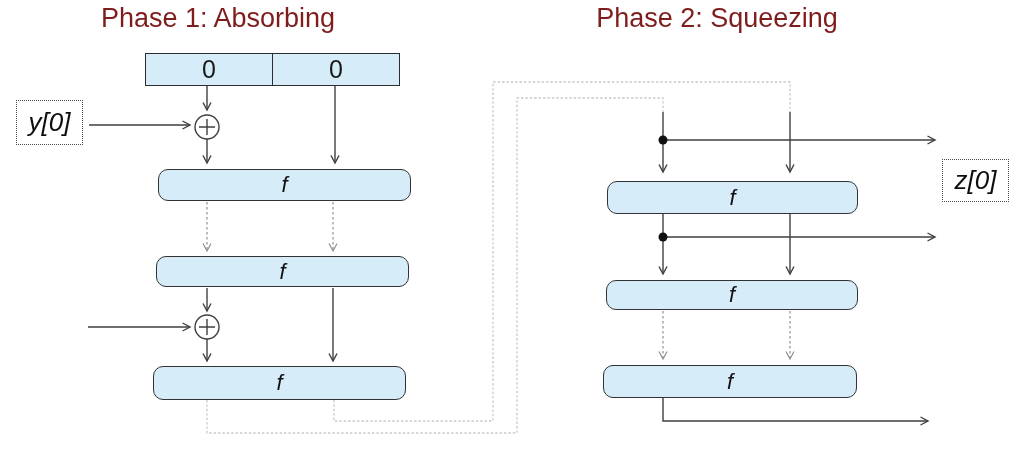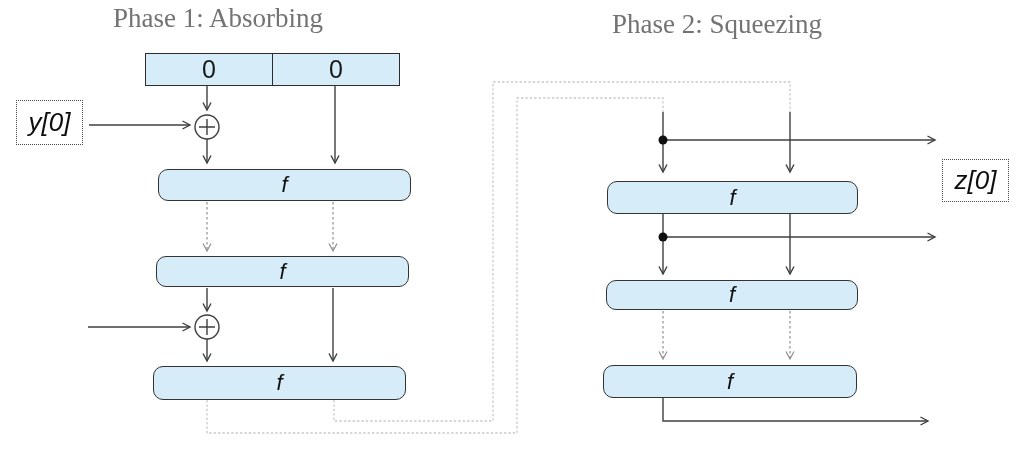--- a/index.html
+++ b/index.html
@@ -11,24 +11,24 @@
     --text:#111111;
   }
   html,body{margin:0;padding:0;background:#ffffff;}
   .canvas{
     position:relative;width:1023px;height:451px;background:#ffffff;
     font-family:"Liberation Sans",sans-serif;color:var(--text);overflow:hidden;
   }
   .layer{position:absolute;left:0;top:0;width:1023px;height:451px;}
   .title{
     position:absolute;width:320px;text-align:center;
-    font-size:27px;color:#737373;white-space:nowrap;font-family:Liberation Serif, serif;
+    font-size:27px;color:#7f1d1d;white-space:nowrap;
   }
   .t1{left:58px;top:3px;}
-  .t2{left:557px;top:3px;margin-top:6px;}
+  .t2{left:557px;top:3px;}
   .statebar{
     position:absolute;left:145px;top:53px;width:255px;height:33px;
     background:var(--box-fill);border:1.6px solid #2d2d2d;
     display:flex;box-sizing:border-box;
   }
   .statecell{
     flex:1;display:flex;align-items:center;justify-content:center;
     font-size:25px;color:#1a1a1a;
   }
   .statecell.left{border-right:1.6px solid #2d2d2d;}

